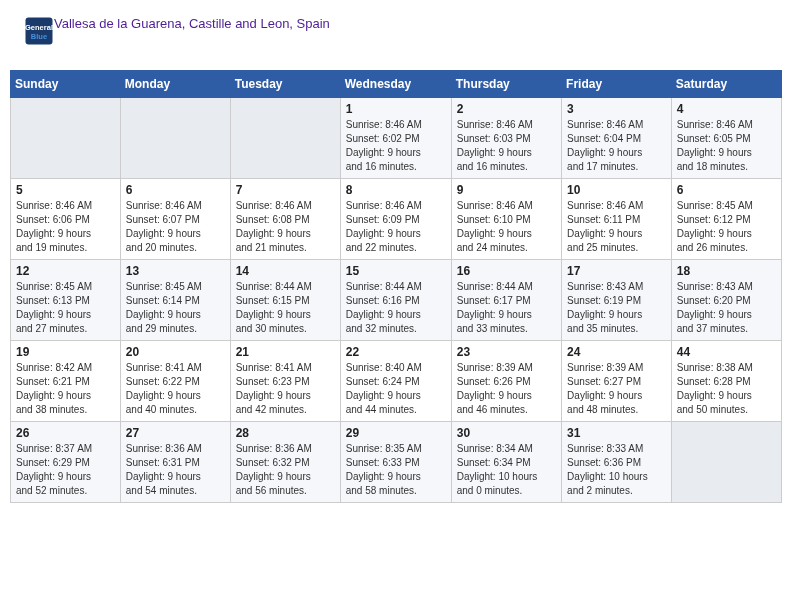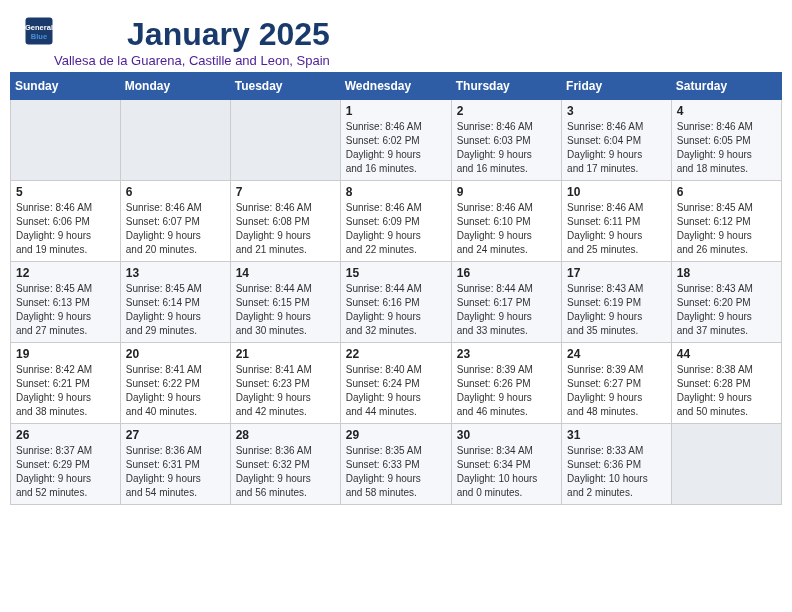--- a/index.html
+++ b/index.html
@@ -36,20 +36,21 @@
       font-size: 13px;
       color: #4c1d95;
     }
     .calendar-container {
       padding: 0 10px 10px 10px;
     }
     table {
       width: 100%;
       border-collapse: collapse;
       border: 1px solid #ccc;
+      margin-top: 20px;
     }
     thead tr th {
       background: #2e5da6;
       color: #fff;
       font-size: 12px;
       font-weight: bold;
       padding: 6px 4px;
       text-align: left;
       border: 1px solid #2e5da6;
     }
@@ -90,21 +91,20 @@
 
 <div class="header">
   <div class="logo">
     <svg class="logo-icon" viewBox="0 0 40 40">
       <rect x="2" y="2" width="36" height="36" rx="4" fill="#1a3a6b"></rect>
       <text x="20" y="18" text-anchor="middle" fill="white" font-size="10" font-weight="bold" font-family="Arial">General</text>
       <text x="20" y="30" text-anchor="middle" fill="#4a90d9" font-size="10" font-weight="bold" font-family="Arial">Blue</text>
     </svg>
   </div>
   <div class="title-block">
-    <div class="month-title">January 2025</div>
     <div class="subtitle">Vallesa de la Guarena, Castille and Leon, Spain</div>
   </div>
 </div>
 
 <div class="calendar-container">
   <table>
     <thead>
       <tr>
         <th>Sunday</th>
         <th>Monday</th>

